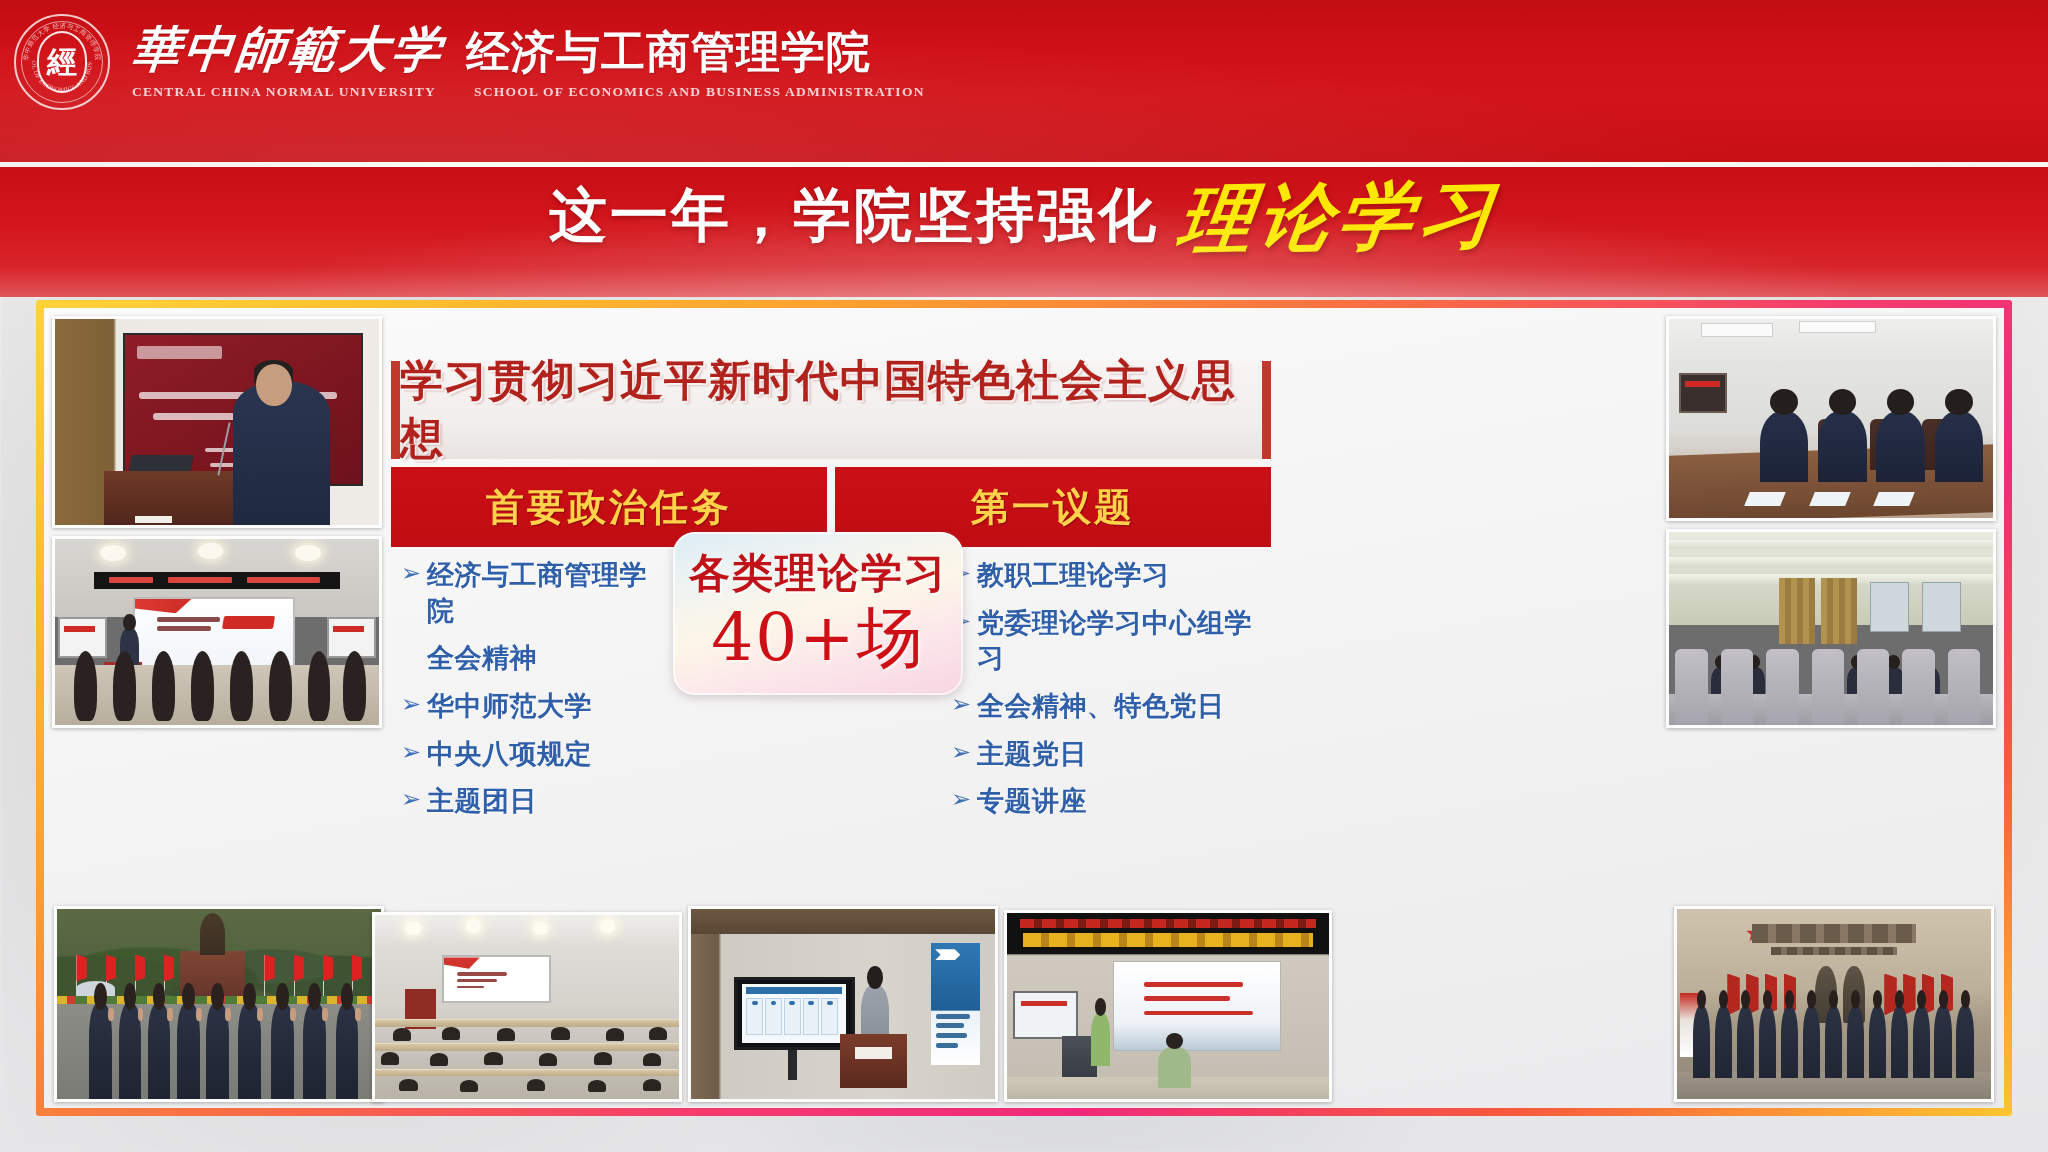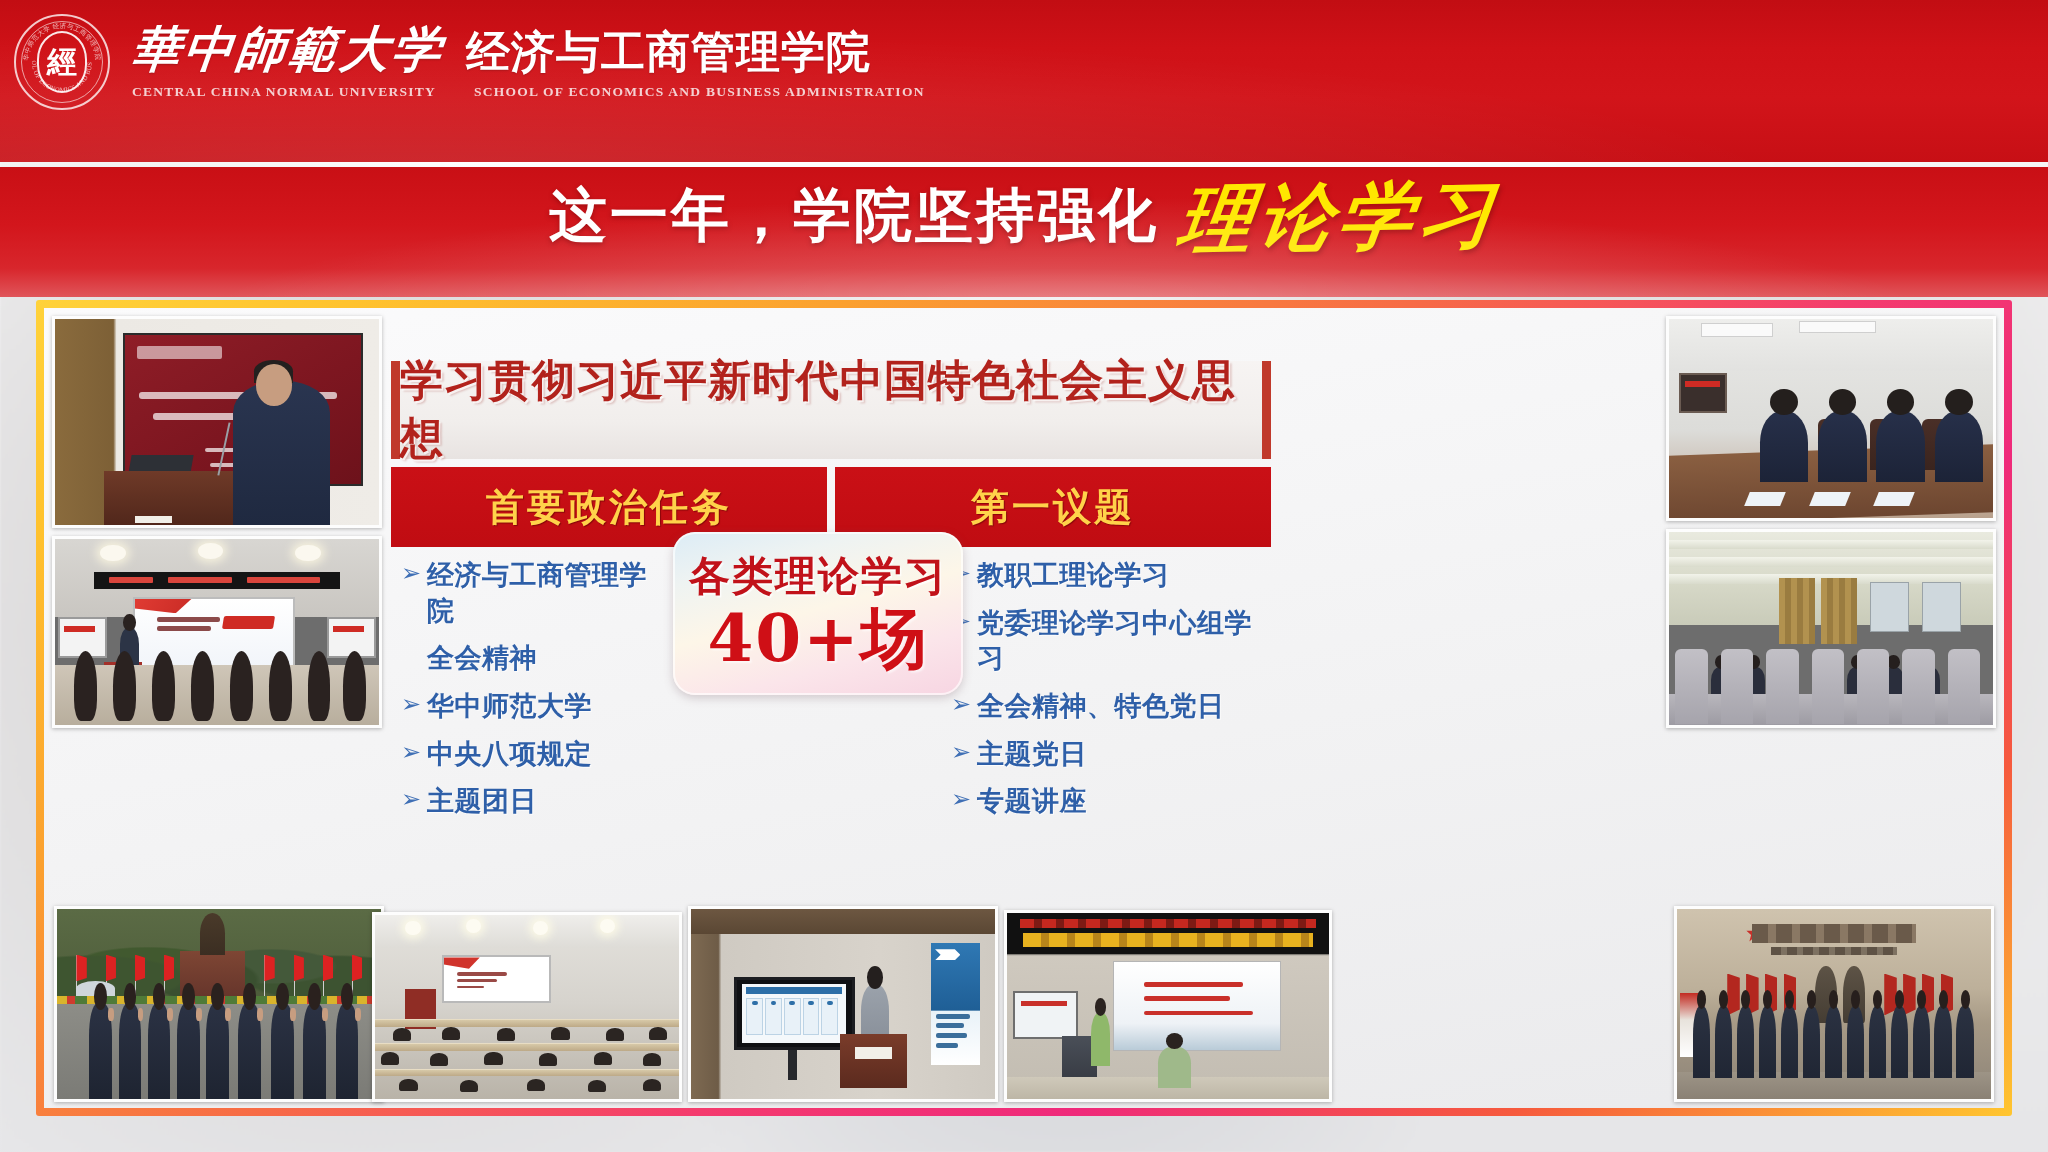--- a/index.html
+++ b/index.html
@@ -371,23 +371,23 @@
 
   
   #badge{
     position:absolute; left:282px; top:180px; width:290px; height:163px;
     border-radius:22px;
     background: linear-gradient(165deg,#dcecf6 0%,#eef3f2 22%,#fdf6e8 48%,#fbe5ea 74%,#f7d5e2 100%);
     box-shadow:0 3px 10px rgba(120,90,100,.28), inset 0 0 0 2px rgba(255,255,255,.65);
     display:flex; flex-direction:column; align-items:center; justify-content:center;
   }
   #badge .bl1{ color:#c1121a; font-size:41px; font-weight:700; letter-spacing:2px;
-     line-height:1; font-family:Liberation Serif, serif;
+     line-height:1; font-family:Liberation Mono, monospace;
      text-shadow:1.5px 1.5px 1px rgba(255,255,255,.8); }
-  #badge .bl2{ color:#cf0f16; font-size:66px; font-weight:700; margin-top:8px;
+  #badge .bl2{ color:#cf0f16; font-size:66px; font-weight:400; margin-top:8px;
      letter-spacing:2px; line-height:1; font-family:"DejaVu Serif", serif;
      text-shadow:2px 2px 2px rgba(255,255,255,.6); }
 
   
   #bottom-row{ position:absolute; left:8px; bottom:6px; width:1944px; height:196px; }
 </style>
 </head>
 <body>
 
 <div id="page">

